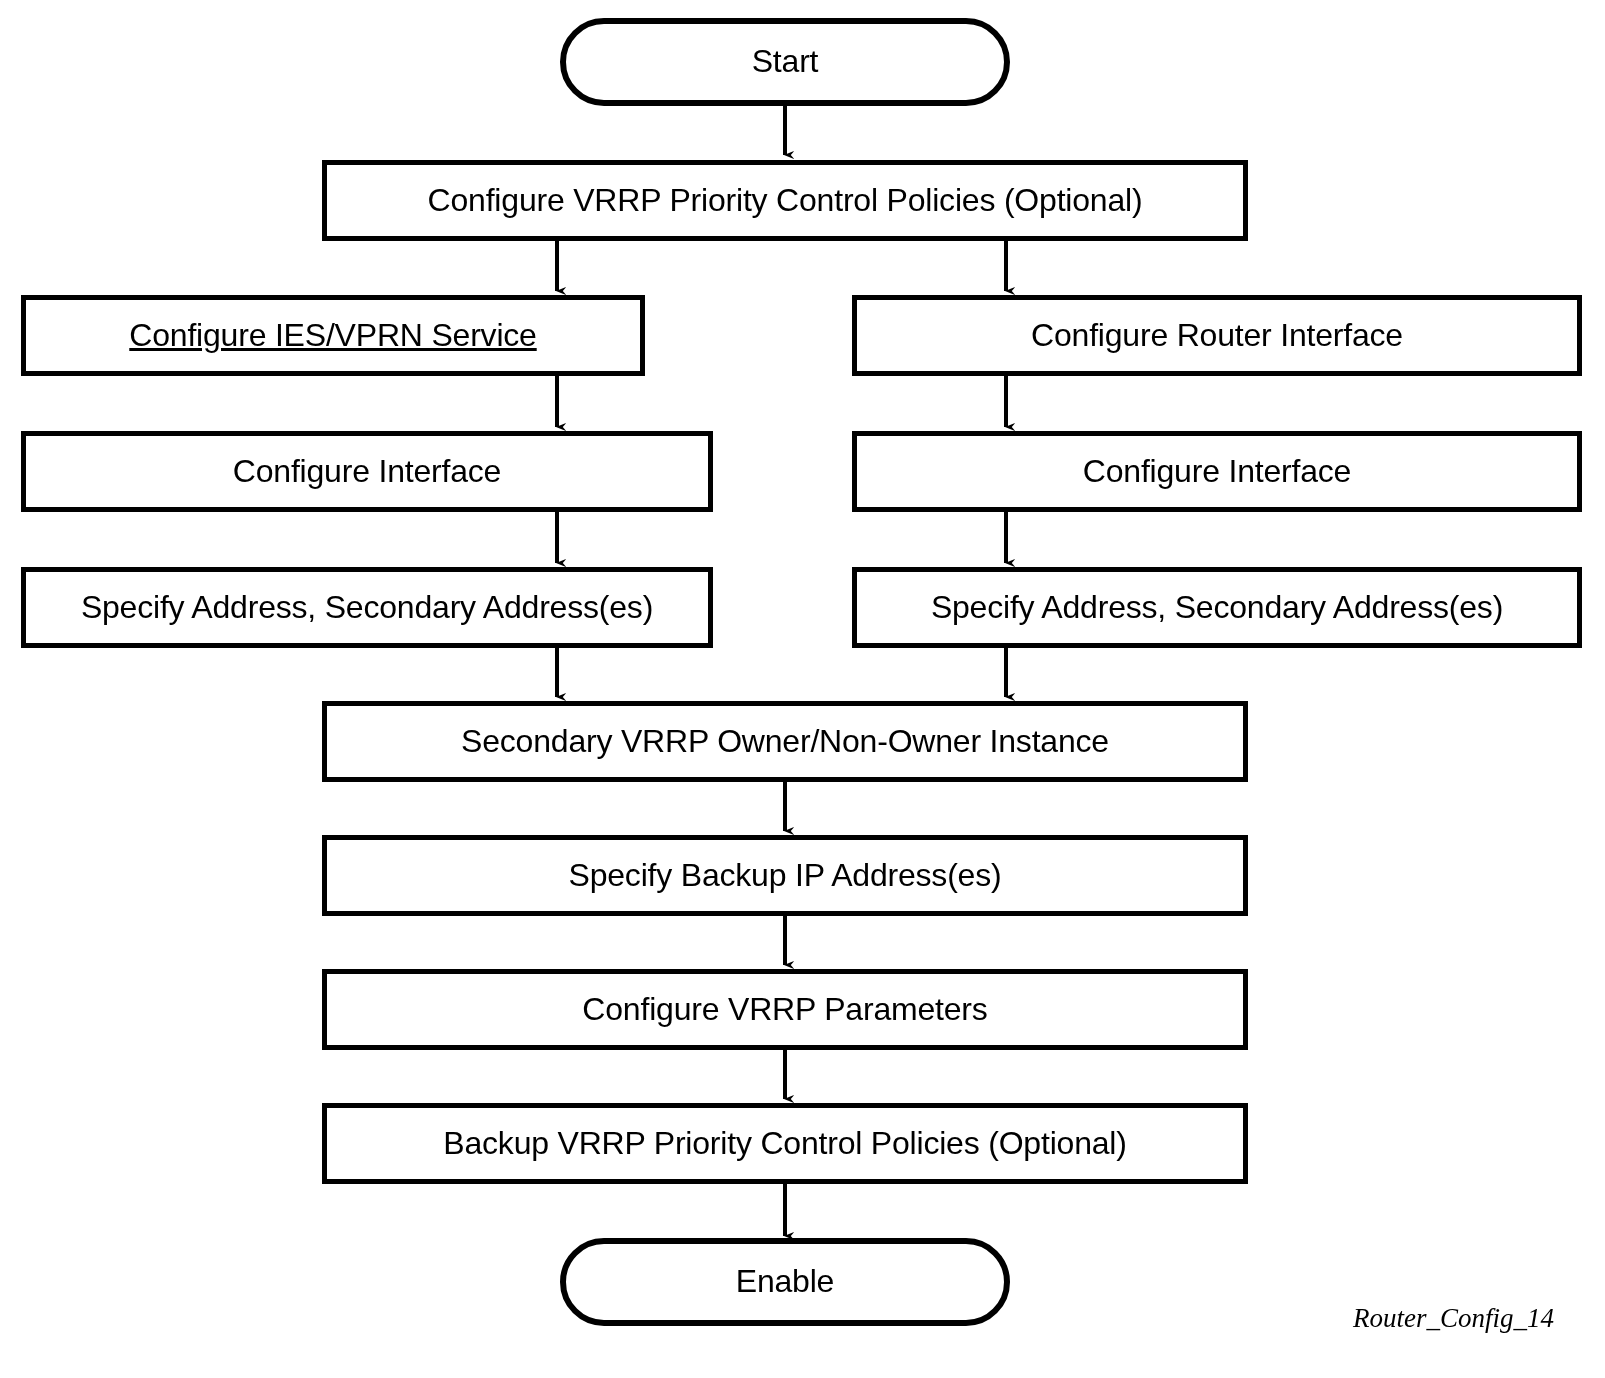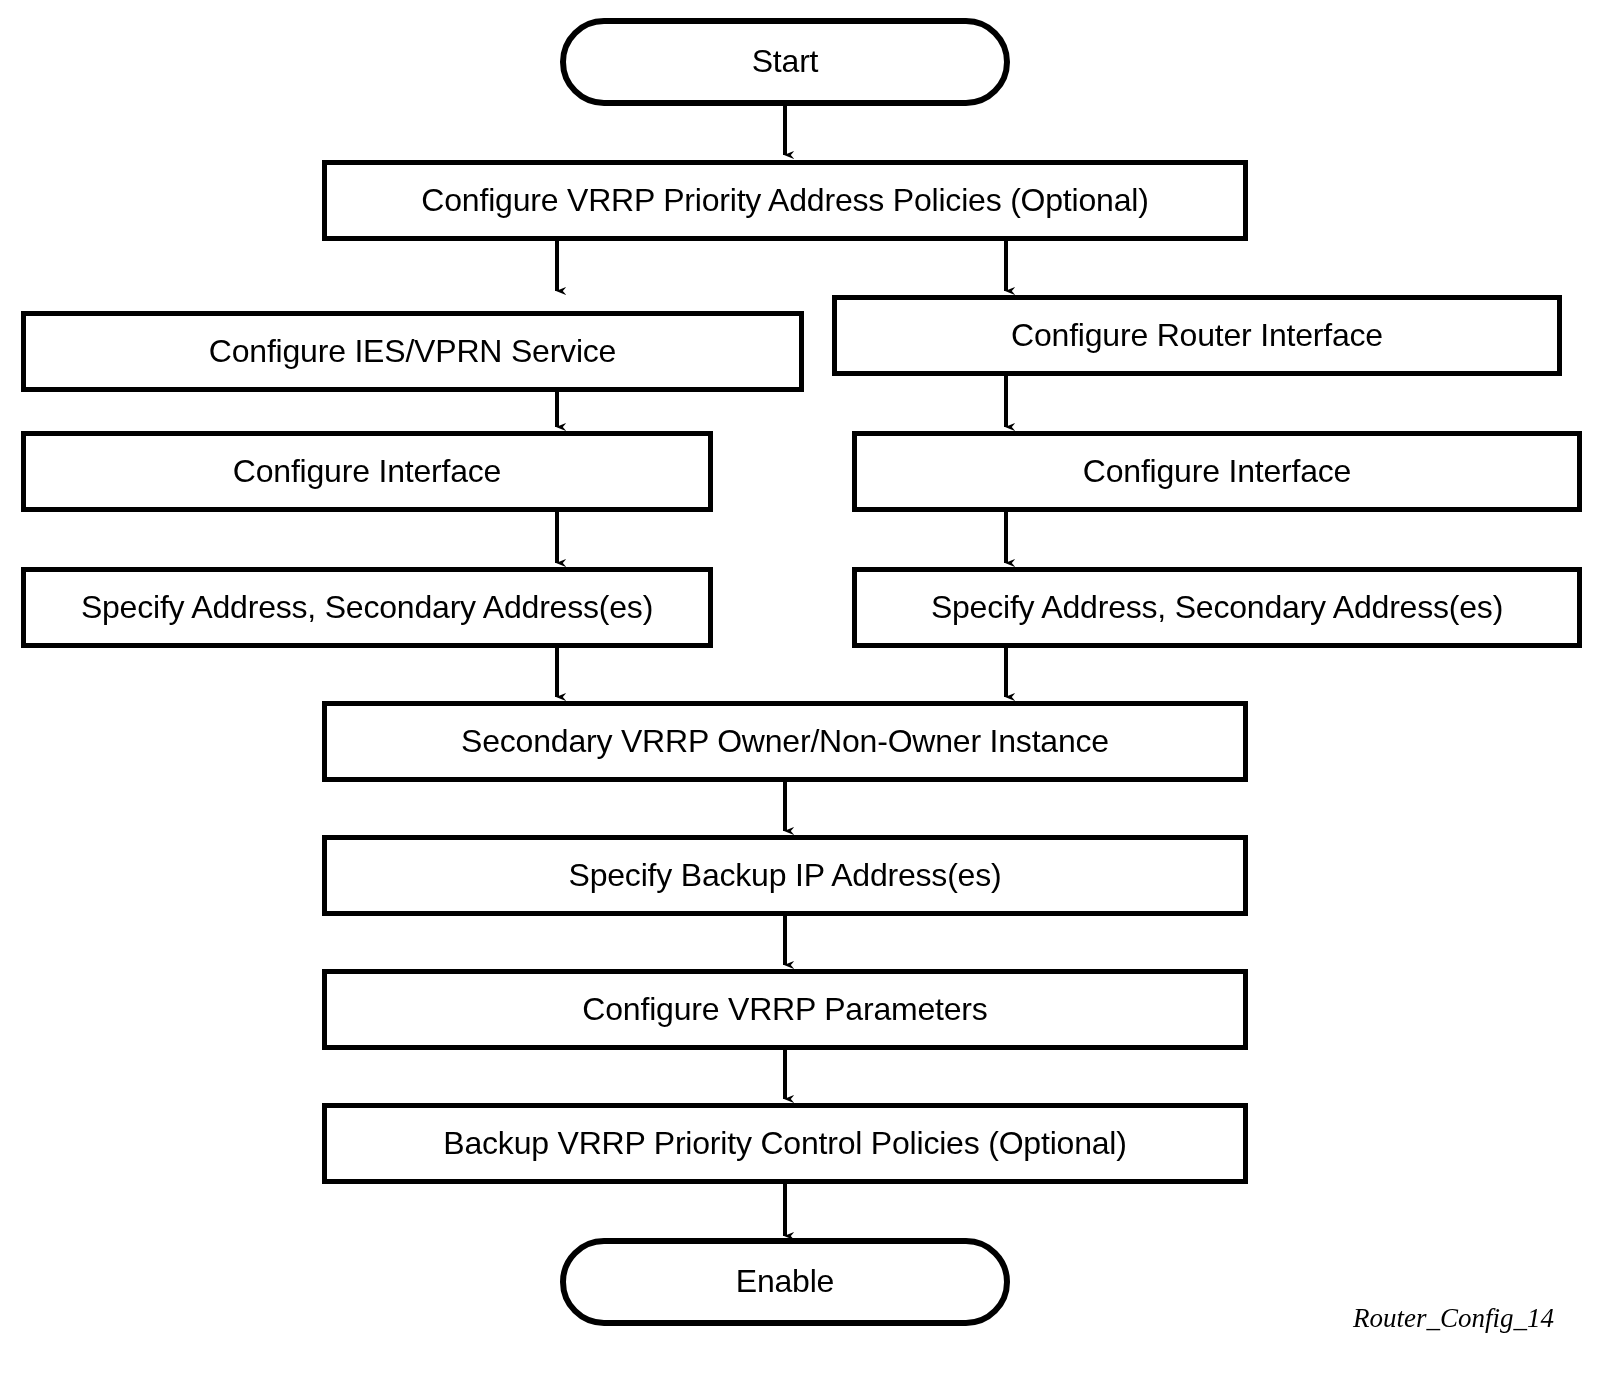--- a/index.html
+++ b/index.html
@@ -90,29 +90,29 @@
 
     <line x1="785" y1="916" x2="785" y2="965" stroke="#000000" stroke-width="4" marker-end="url(#arrowhead)"></line>
 
     <line x1="785" y1="1050" x2="785" y2="1099" stroke="#000000" stroke-width="4" marker-end="url(#arrowhead)"></line>
 
     <line x1="785" y1="1184" x2="785" y2="1236" stroke="#000000" stroke-width="4" marker-end="url(#arrowhead)"></line>
   </svg>
 
   <div class="node-box node-terminator" style="left:560px; top:18px; width:450px; height:88px;">Start</div>
 
-  <div class="node-box" style="left:322px; top:160px; width:926px; height:81px;">Configure VRRP Priority Address Policies (Optional)</div>
+  <div class="node-box" style="left:322px; top:160px; width:926px; height:81px;">Configure VRRP Priority Control Policies (Optional)</div>
 
-  <div class="node-box" style="left:21px; top:311px; width:783px; height:81px;">Configure IES/VPRN Service</div>
+  <div class="node-box" style="left:21px; top:295px; width:624px; height:81px;text-decoration:underline;">Configure IES/VPRN Service</div>
 
   <div class="node-box" style="left:21px; top:431px; width:692px; height:81px;">Configure Interface</div>
 
   <div class="node-box" style="left:21px; top:567px; width:692px; height:81px;">Specify Address, Secondary Address(es)</div>
 
-  <div class="node-box" style="left:832px; top:295px; width:730px; height:81px;">Configure Router Interface</div>
+  <div class="node-box" style="left:852px; top:295px; width:730px; height:81px;">Configure Router Interface</div>
 
   <div class="node-box" style="left:852px; top:431px; width:730px; height:81px;">Configure Interface</div>
 
   <div class="node-box" style="left:852px; top:567px; width:730px; height:81px;">Specify Address, Secondary Address(es)</div>
 
   <div class="node-box" style="left:322px; top:701px; width:926px; height:81px;">Secondary VRRP Owner/Non-Owner Instance</div>
 
   <div class="node-box" style="left:322px; top:835px; width:926px; height:81px;">Specify Backup IP Address(es)</div>
 
   <div class="node-box" style="left:322px; top:969px; width:926px; height:81px;">Configure VRRP Parameters</div>

